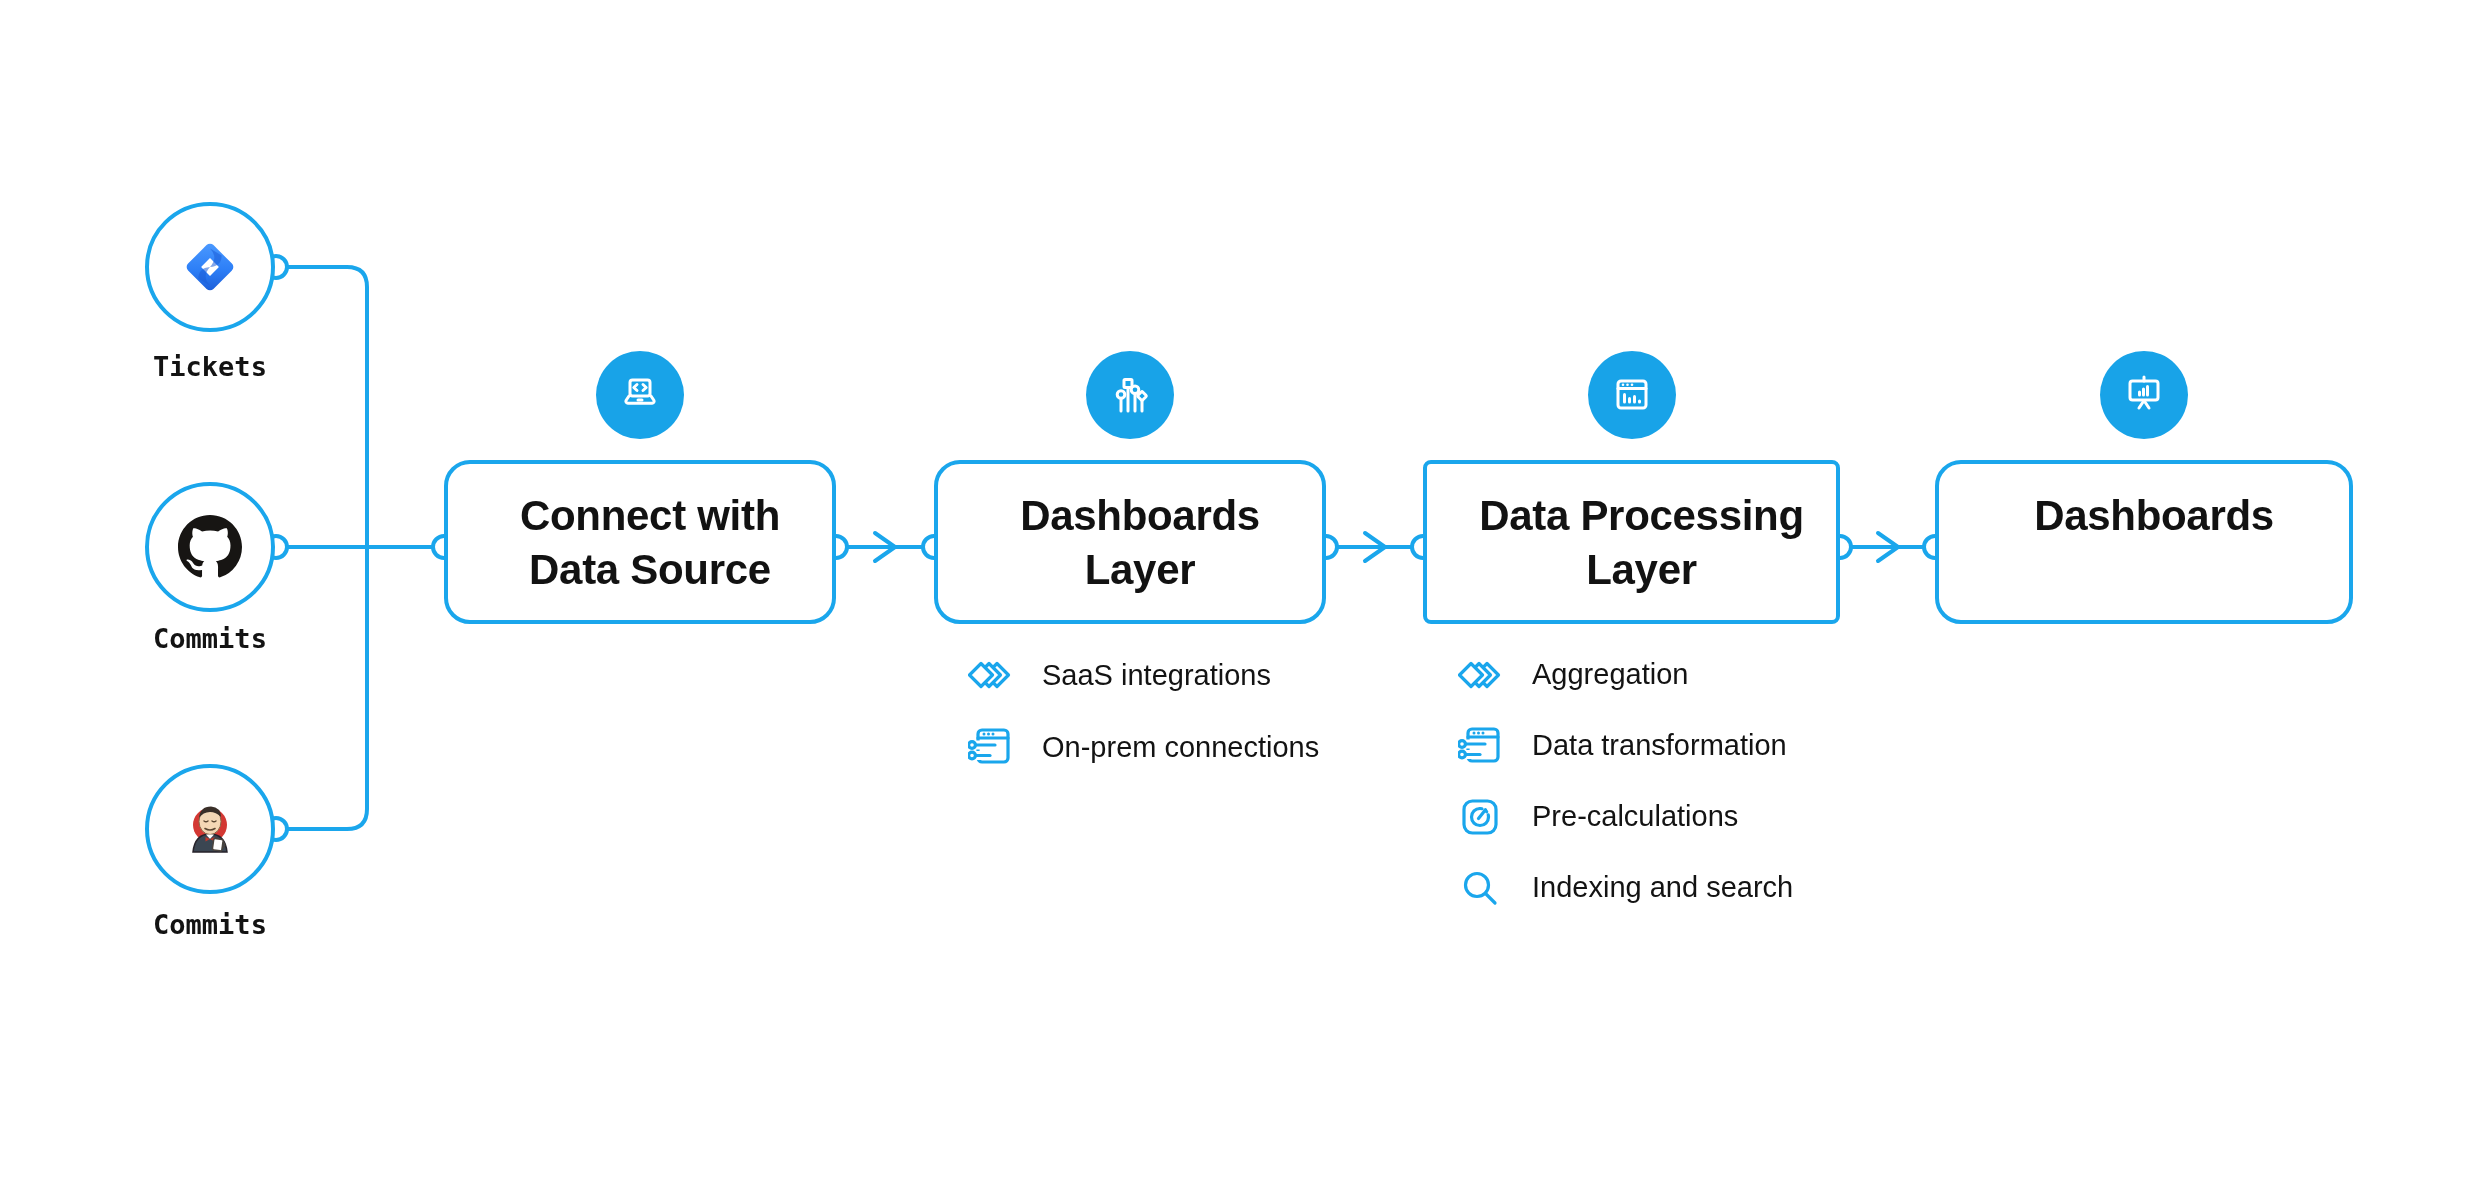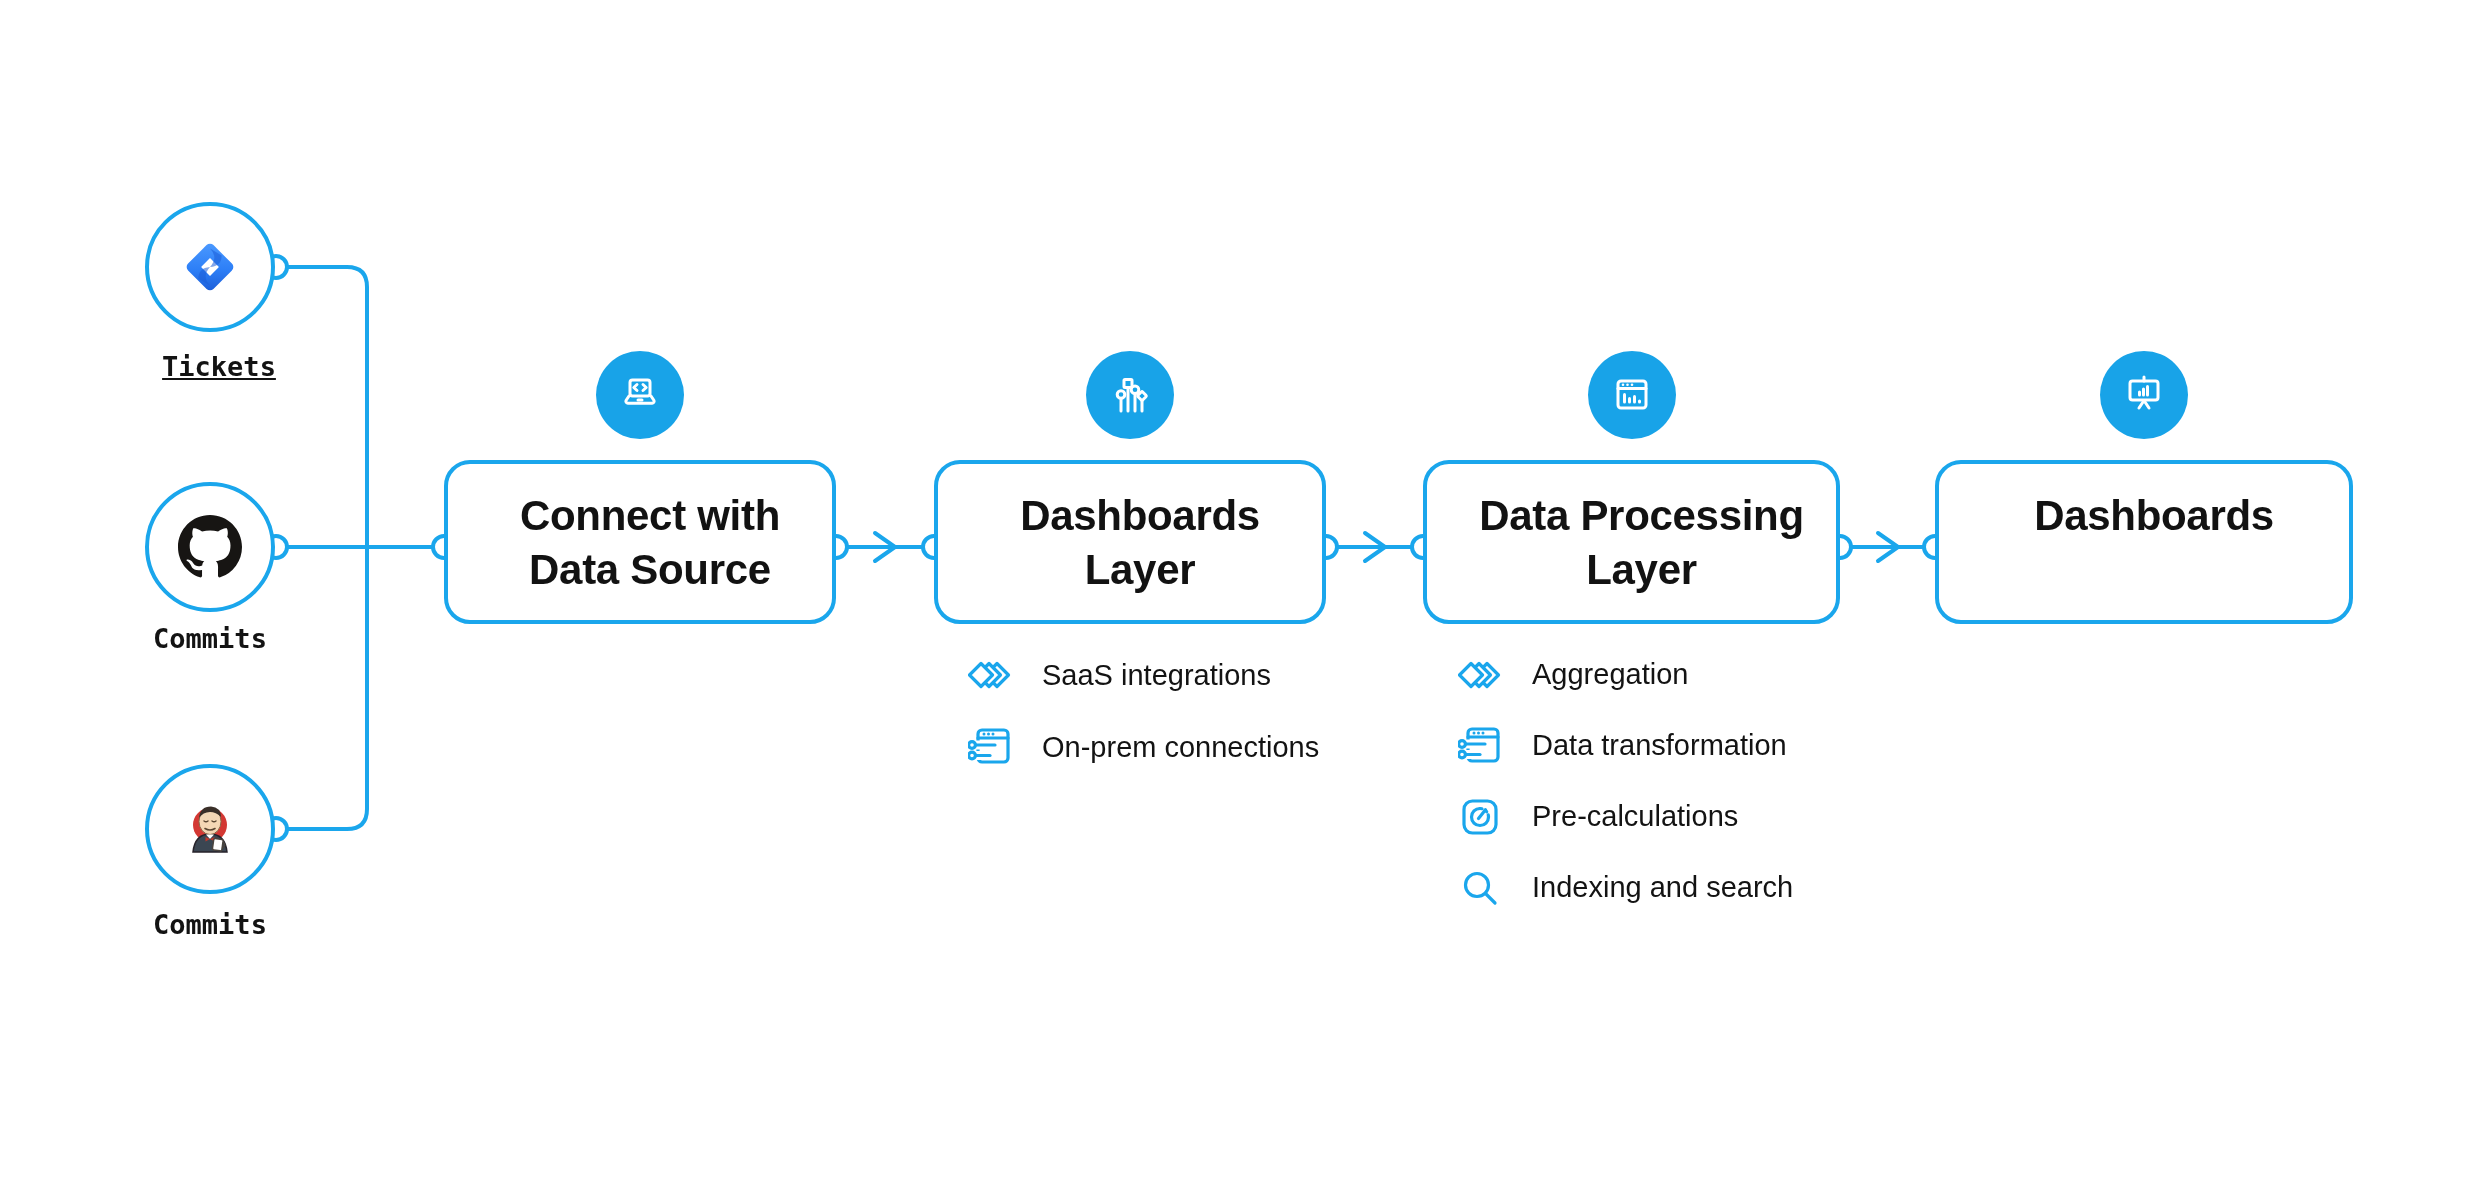--- a/index.html
+++ b/index.html
@@ -89,21 +89,21 @@
         </linearGradient>
       </defs>
       <g transform="rotate(45 32 32)">
         <rect x="13.5" y="13.5" width="37" height="37" rx="5" fill="url(#jg)"></rect>
         <rect x="25.5" y="25.5" width="13" height="13" fill="#fff"></rect>
       </g>
       <path d="M32,13 q9,9 0,19 q12,-1 12,-12 z" fill="#1B5CD7" opacity="0.55"></path>
       <path d="M32,51 q-9,-9 0,-19 q-12,1 -12,12 z" fill="#1B5CD7" opacity="0.55"></path>
     </svg>
   </div>
-  <div class="src-label" style="left:79px;top:351px;text-decoration:underline;">Tickets</div>
+  <div class="src-label" style="left:70px;top:351px;">Tickets</div>
 
   <div class="src" style="left:145px;top:482px;">
     <svg width="64" height="64" viewBox="0 0 16 16">
       <path fill="#171513" d="M8 0C3.58 0 0 3.58 0 8c0 3.54 2.29 6.53 5.47 7.59.4.07.55-.17.55-.38 0-.19-.01-.82-.01-1.49-2.01.37-2.53-.49-2.69-.94-.09-.23-.48-.94-.82-1.13-.28-.15-.68-.52-.01-.53.63-.01 1.08.58 1.23.82.72 1.21 1.87.87 2.33.66.07-.52.28-.87.51-1.07-1.78-.2-3.64-.89-3.64-3.95 0-.87.31-1.59.82-2.15-.08-.2-.36-1.02.08-2.12 0 0 .67-.21 2.2.82.64-.18 1.32-.27 2-.27s1.36.09 2 .27c1.53-1.04 2.2-.82 2.2-.82.44 1.1.16 1.92.08 2.12.51.56.82 1.27.82 2.15 0 3.07-1.87 3.75-3.65 3.95.29.25.54.73.54 1.48 0 1.07-.01 1.93-.01 2.2 0 .21.15.46.55.38A8.01 8.01 0 0 0 16 8c0-4.42-3.58-8-8-8z"></path>
     </svg>
   </div>
   <div class="src-label" style="left:70px;top:623px;">Commits</div>
 
   <div class="src" style="left:145px;top:764px;">
     <svg width="64" height="64" viewBox="0 0 64 64">
@@ -174,21 +174,21 @@
       <div>Connect with</div>
       <div>Data Source</div>
     </div>
   </div>
   <div class="stage-box" style="left:934px;width:392px;">
     <div class="stage-title">
       <div>Dashboards</div>
       <div>Layer</div>
     </div>
   </div>
-  <div class="stage-box" style="left:1423px;width:417px;">
+  <div class="stage-box" style="left:1423px;width:417px;border-radius:8px;">
     <div class="stage-title">
       <div>Data Processing</div>
       <div>Layer</div>
     </div>
   </div>
   <div class="stage-box" style="left:1935px;width:418px;">
     <div class="stage-title">
       <div>Dashboards</div>
       <div></div>
     </div>

